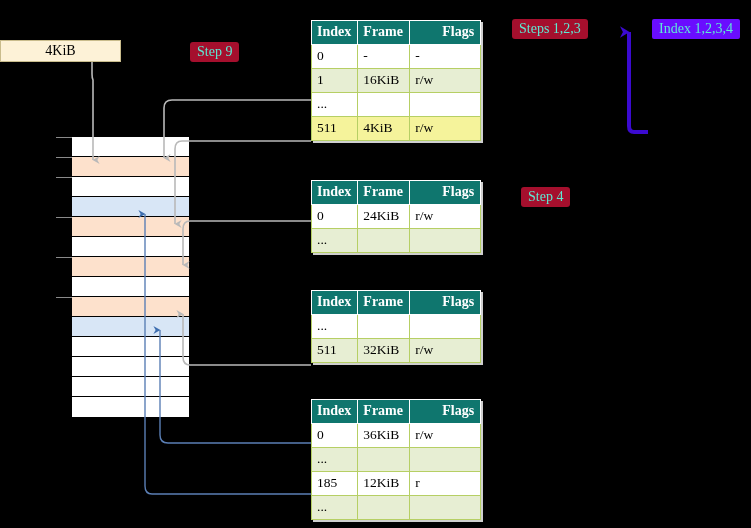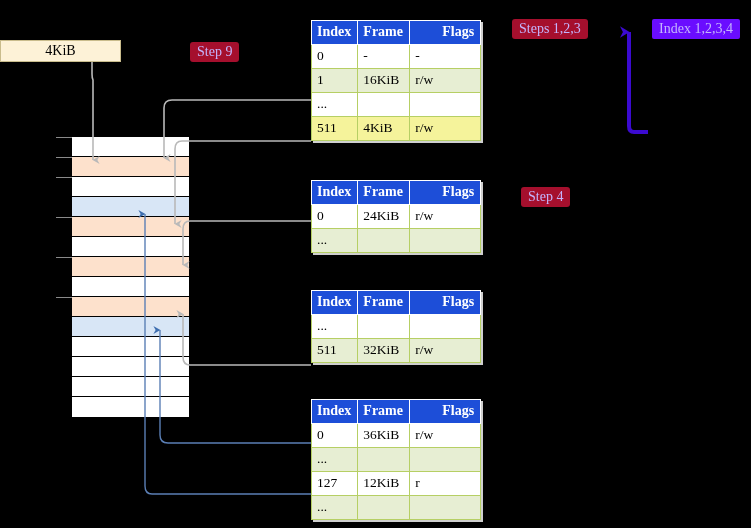--- a/index.html
+++ b/index.html
@@ -6,21 +6,21 @@
   body{
     width:751px;height:528px;position:relative;overflow:hidden;
     font-family:"Liberation Serif", serif;
     color:#000;
   }
   .stage{position:absolute;left:0;top:0;width:751px;height:528px;}
 
   
   .badge{
     position:absolute;
-    color:#c4b5fd;
+    color:#5eead4;
     font-family:"Liberation Serif", serif;
     font-size:14px;
     line-height:17px;
     padding:1px 7px 2px 7px;
     white-space:nowrap;
     letter-spacing:0px;
   }
   .badge.red{background:#a50f2d;border-radius:3px;}
   .badge.blue{background:#6a0dff;border-radius:2px;}
 
@@ -63,21 +63,21 @@
   
   .ptable{
     position:absolute;
     width:170px;
     border-collapse:collapse;
     background:#ffffff;
     font-size:13.5px;
     box-shadow:2px 2px 0 #cfcfcf;
   }
   .ptable th{
-    background:#1d4ed8;
+    background:#0f766e;
     color:#ffffff;
     font-weight:bold;
     text-align:left;
     padding:3px 5px 4px 5px;
     border:1px solid #ffffff;
     font-size:14px;
   }
   .ptable td{
     padding:3px 5px 4px 5px;
     border:1px solid #b6cf64;
@@ -224,21 +224,21 @@
             <td class="c1">0</td>
             <td class="c2">36KiB</td>
             <td class="c3">r/w</td>
           </tr>
           <tr class="alt">
             <td class="c1">...</td>
             <td class="c2"></td>
             <td class="c3"></td>
           </tr>
           <tr>
-            <td class="c1">127</td>
+            <td class="c1">185</td>
             <td class="c2">12KiB</td>
             <td class="c3">r</td>
           </tr>
           <tr class="alt">
             <td class="c1">...</td>
             <td class="c2"></td>
             <td class="c3"></td>
           </tr>
         </tbody>
       </table>

